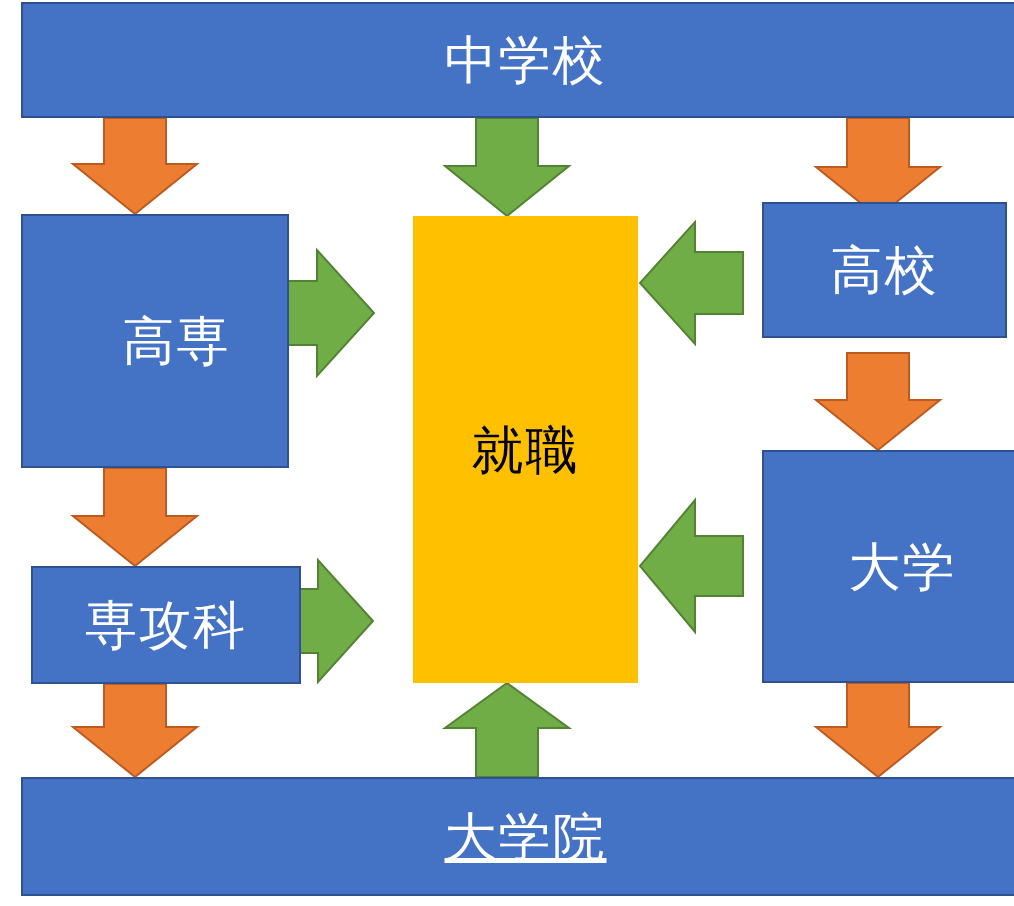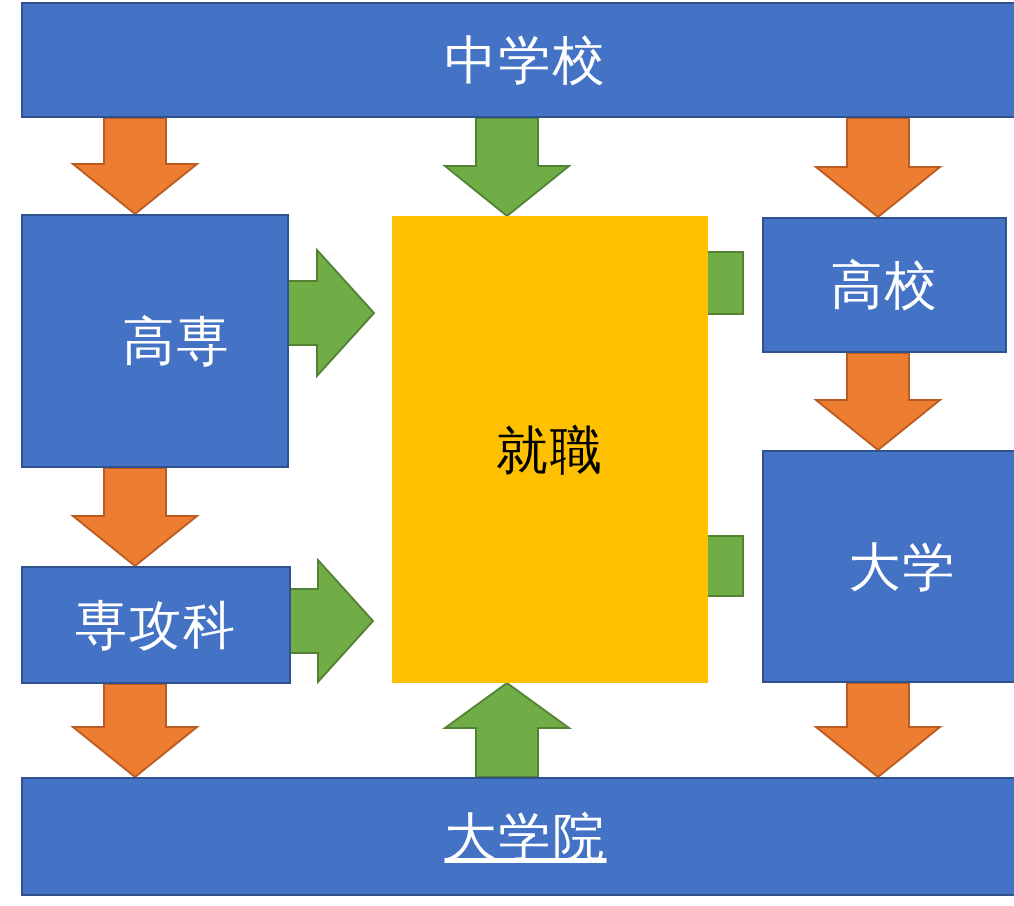--- a/index.html
+++ b/index.html
@@ -50,25 +50,25 @@
   }
   .node-label {
     font-size: 52px;
     line-height: 1;
     white-space: nowrap;
     letter-spacing: 2px;
   }
   
   .pos-chugakko  { left: 2px;   top: 2px;   width: 1009px; height: 116px; }
   .pos-kosen     { left: 2px;   top: 214px; width: 268px;  height: 254px; padding-left: 43px; }
-  .pos-senkoka   { left: 2px;   top: 566px; width: 270px;  height: 118px; }
-  .pos-koko      { left: 743px; top: 217px; width: 245px;  height: 136px; }
+  .pos-senkoka   { left: 12px;   top: 566px; width: 270px;  height: 118px; }
+  .pos-koko      { left: 743px; top: 202px; width: 245px;  height: 136px; }
   .pos-daigaku   { left: 743px; top: 450px; width: 269px;  height: 233px; padding-left: 12px; }
   .pos-daigakuin { left: 2px;   top: 777px; width: 1009px; height: 119px; text-decoration: underline; }
-  .pos-shushoku  { left: 373px; top: 216px; width: 316px;  height: 467px; }
+  .pos-shushoku  { left: 394px; top: 216px; width: 225px;  height: 467px; }
 </style>
 </head>
 <body>
 
 <div class="stage">
 
   <svg class="arrows" width="1014" height="906" viewBox="0 0 1014 906">
 
     <polygon class="arrow-orange" points="104,118 166,118 166,164 197,164 135,214 73,164 104,164"></polygon>
     <polygon class="arrow-orange" points="847,118 909,118 909,167 940,167 878,217 816,167 847,167"></polygon>

